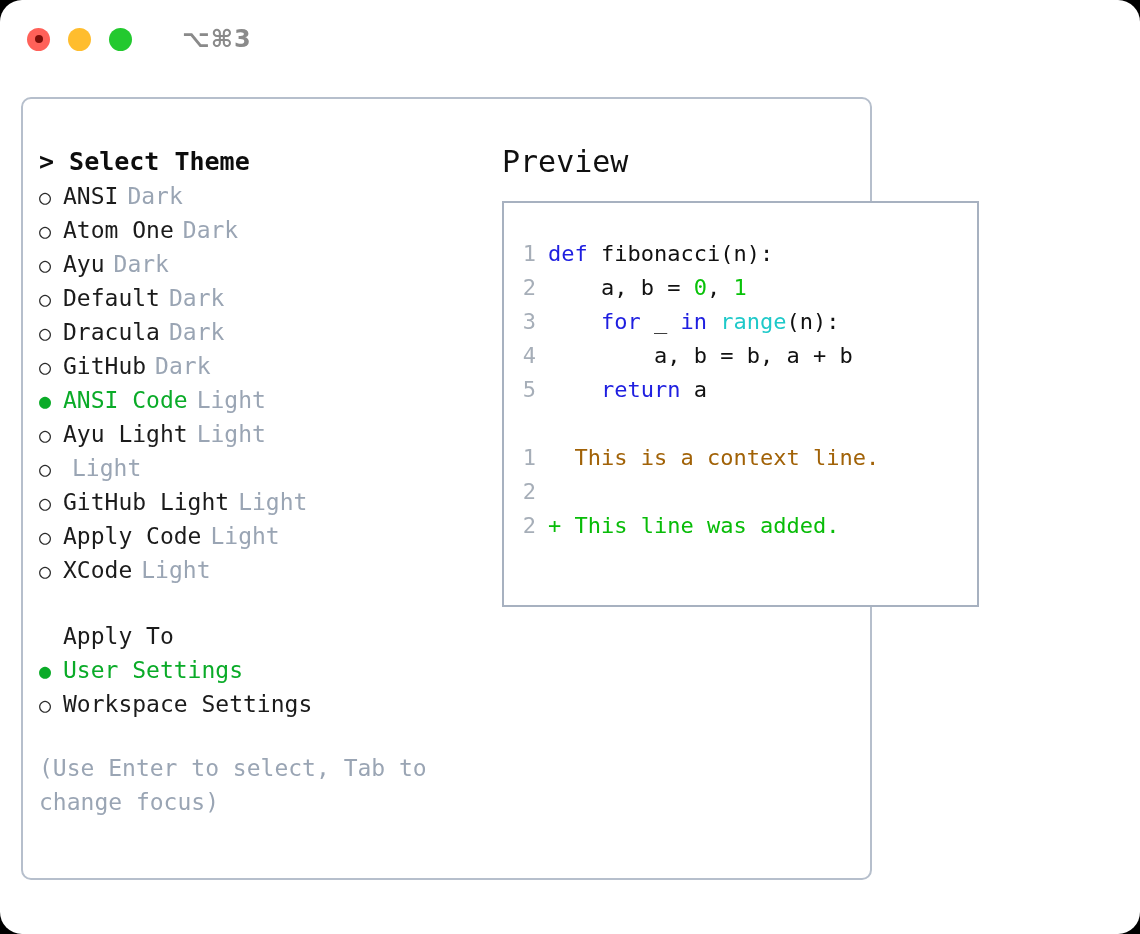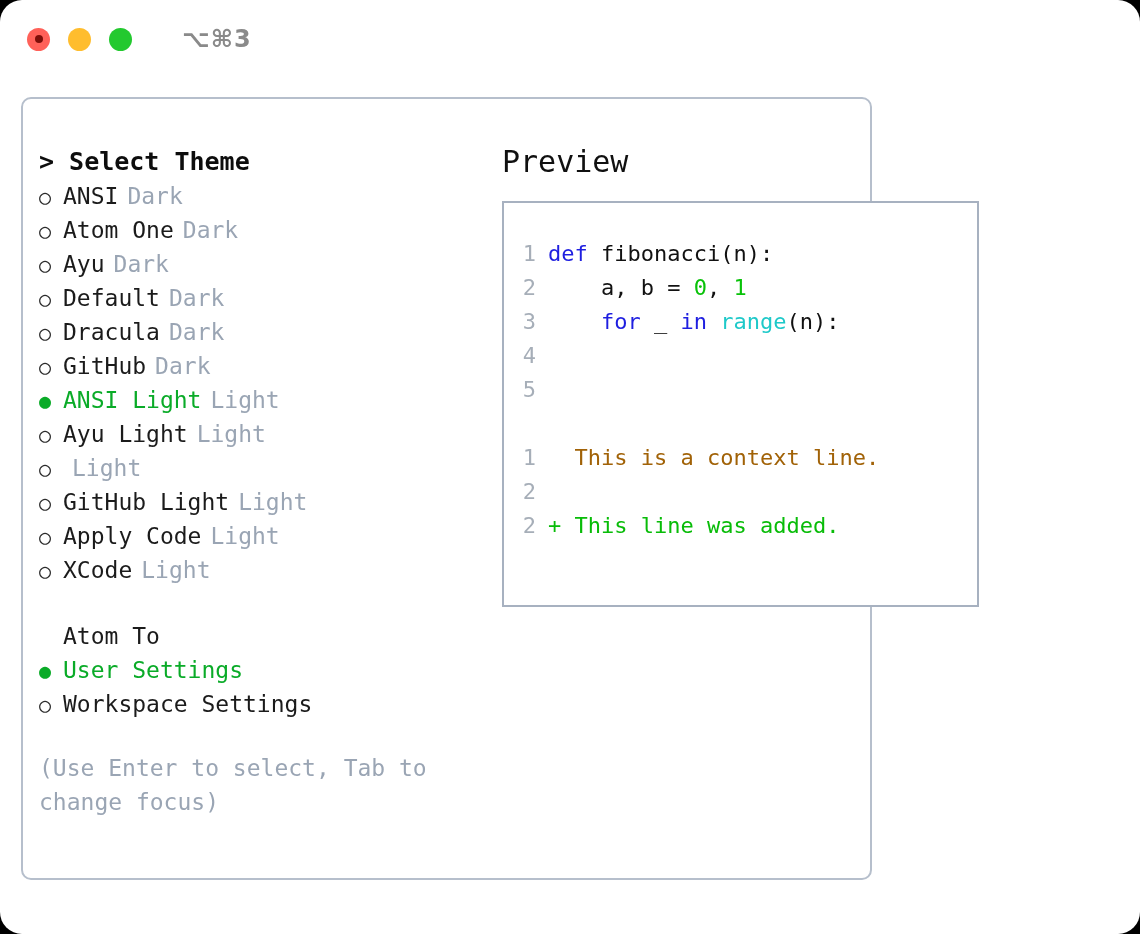--- a/index.html
+++ b/index.html
@@ -210,45 +210,45 @@
 
       <div class="left">
         <div class="heading">&gt; Select Theme</div>
         <ul class="theme-list" id="theme-list">
             <li class="row"><span class="bullet">○</span><span class="name">ANSI</span><span class="tag">Dark</span></li>
             <li class="row"><span class="bullet">○</span><span class="name">Atom One</span><span class="tag">Dark</span></li>
             <li class="row"><span class="bullet">○</span><span class="name">Ayu</span><span class="tag">Dark</span></li>
             <li class="row"><span class="bullet">○</span><span class="name">Default</span><span class="tag">Dark</span></li>
             <li class="row"><span class="bullet">○</span><span class="name">Dracula</span><span class="tag">Dark</span></li>
             <li class="row"><span class="bullet">○</span><span class="name">GitHub</span><span class="tag">Dark</span></li>
-            <li class="row selected"><span class="bullet sel">●</span><span class="name">ANSI Light</span><span class="tag">Light</span></li>
+            <li class="row selected"><span class="bullet sel">●</span><span class="name">ANSI Code</span><span class="tag">Light</span></li>
             <li class="row"><span class="bullet">○</span><span class="name">Ayu Light</span><span class="tag">Light</span></li>
             <li class="row"><span class="bullet">○</span><span class="tag">Light</span></li>
             <li class="row"><span class="bullet">○</span><span class="name">GitHub Light</span><span class="tag">Light</span></li>
             <li class="row"><span class="bullet">○</span><span class="name">Apply Code</span><span class="tag">Light</span></li>
             <li class="row"><span class="bullet">○</span><span class="name">XCode</span><span class="tag">Light</span></li>
           </ul>
         <div class="spacer-sm"></div>
-        <div class="section-label">Atom To</div>
+        <div class="section-label">Apply To</div>
         <ul class="apply-list" id="apply-list">
             <li class="row selected"><span class="bullet sel">●</span><span class="name">User Settings</span></li>
             <li class="row"><span class="bullet">○</span><span class="name">Workspace Settings</span></li>
           </ul>
         <div class="hint">(Use Enter to select, Tab to change focus)</div>
       </div>
 
       <div class="right">
         <div class="preview-title">Preview</div>
         <div class="preview-box">
           <div id="code-block">
               <div class="code-line"><span class="lineno">1</span><span class="codetext"><span class="tok-kw">def </span><span class="tok-pl">fibonacci(n):</span></span></div>
               <div class="code-line"><span class="lineno">2</span><span class="codetext"><span class="tok-pl">    a, b = </span><span class="tok-num">0</span><span class="tok-pl">, </span><span class="tok-num">1</span></span></div>
               <div class="code-line"><span class="lineno">3</span><span class="codetext"><span class="tok-pl">    </span><span class="tok-kw">for</span><span class="tok-pl"> _ </span><span class="tok-kw">in</span><span class="tok-pl"> </span><span class="tok-fn">range</span><span class="tok-pl">(n):</span></span></div>
-              <div class="code-line"><span class="lineno">4</span></div>
-              <div class="code-line"><span class="lineno">5</span></div>
+              <div class="code-line"><span class="lineno">4</span><span class="codetext"><span class="tok-pl">        a, b = b, a + b</span></span></div>
+              <div class="code-line"><span class="lineno">5</span><span class="codetext"><span class="tok-pl">    </span><span class="tok-kw">return</span><span class="tok-pl"> a</span></span></div>
             </div>
           <div class="gap"></div>
           <div id="diff-block">
               <div class="code-line"><span class="lineno">1</span><span class="diff-ctx">  This is a context line.</span></div>
               <div class="code-line"><span class="lineno">2</span></div>
               <div class="code-line"><span class="lineno">2</span><span class="diff-add">+ This line was added.</span></div>
             </div>
         </div>
       </div>
 

